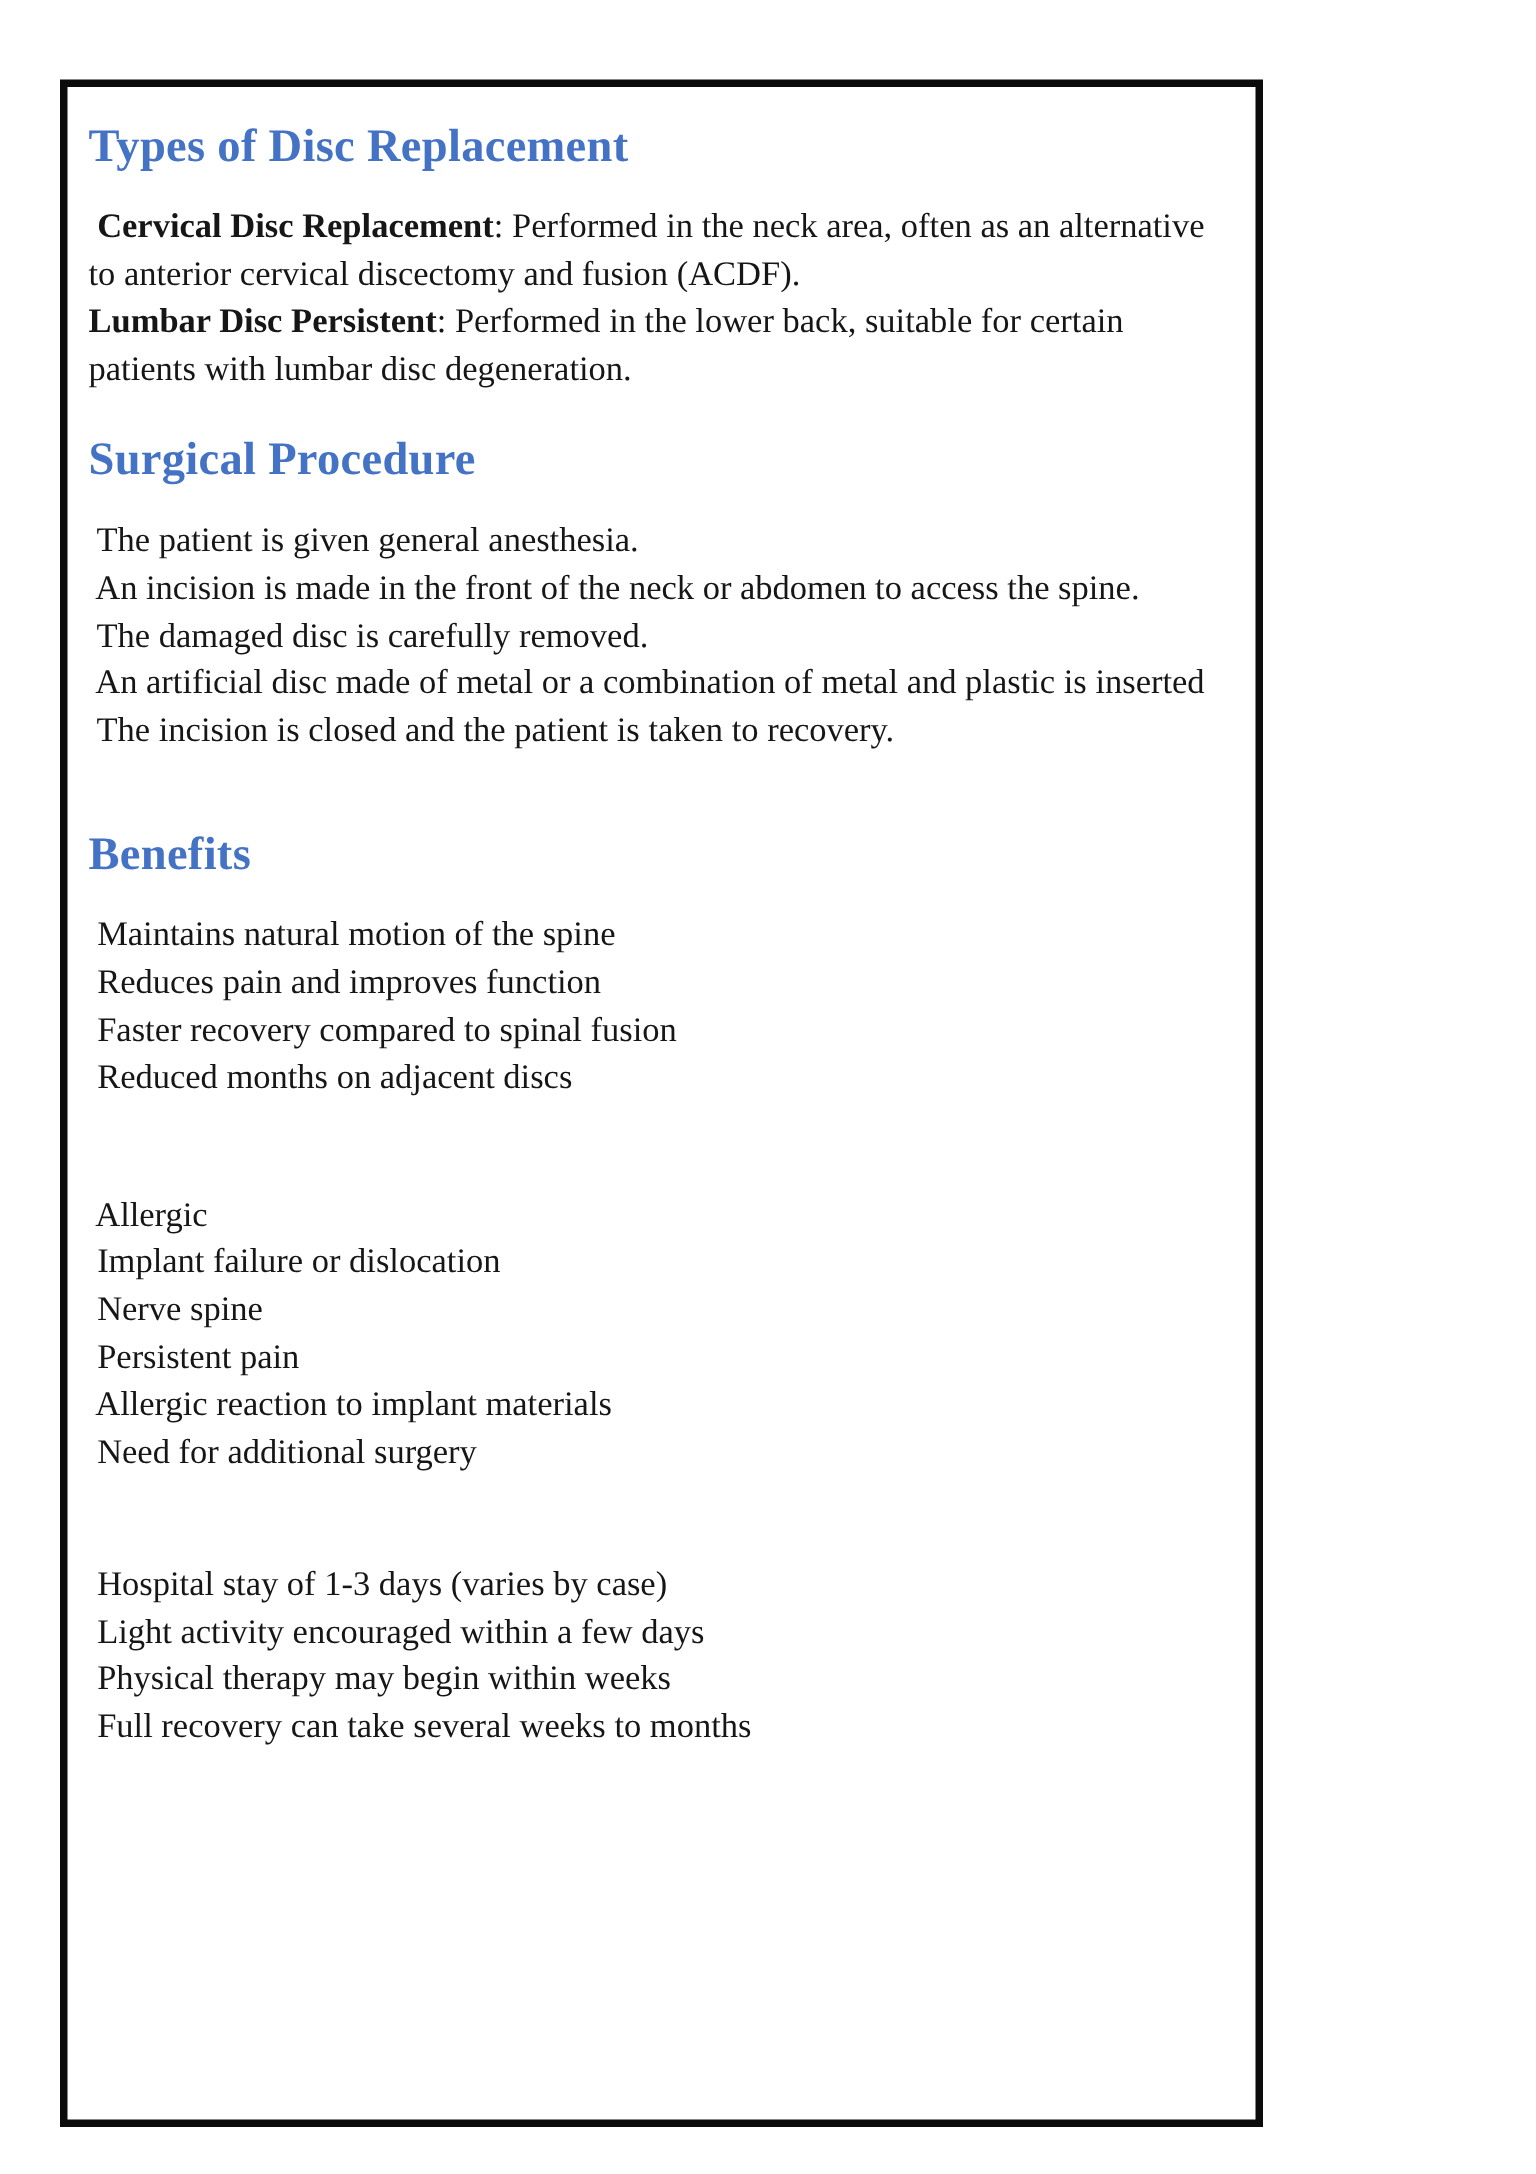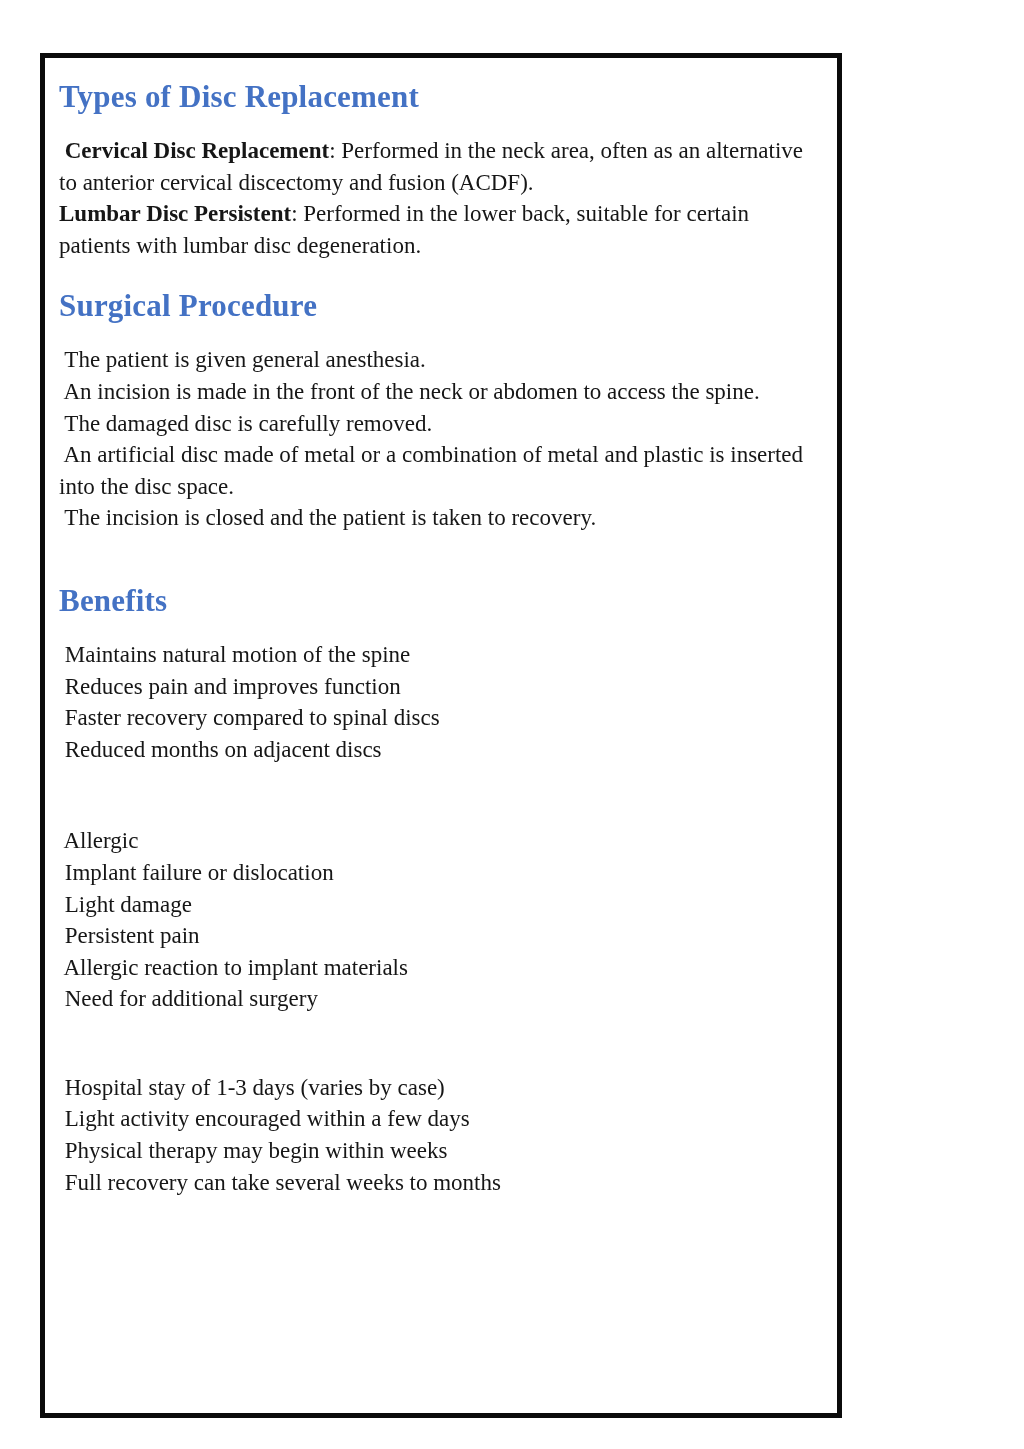--- a/index.html
+++ b/index.html
@@ -59,34 +59,33 @@
         <div class="doc-line"><span class="seg">to anterior cervical discectomy and fusion (ACDF).</span></div>
         <div class="doc-line"><span class="seg bold">Lumbar Disc Persistent</span><span class="seg">: Performed in the lower back, suitable for certain</span></div>
         <div class="doc-line"><span class="seg">patients with lumbar disc degeneration.</span></div>
       </section>
       <section class="doc-section">
         <h2 class="doc-heading">Surgical Procedure</h2>
         <div class="doc-line"><span class="seg"> The patient is given general anesthesia.</span></div>
         <div class="doc-line"><span class="seg"> An incision is made in the front of the neck or abdomen to access the spine.</span></div>
         <div class="doc-line"><span class="seg"> The damaged disc is carefully removed.</span></div>
         <div class="doc-line"><span class="seg"> An artificial disc made of metal or a combination of metal and plastic is inserted</span></div>
-        <div class="doc-line"><span class="seg">into the disc space.</span></div>
         <div class="doc-line"><span class="seg"> The incision is closed and the patient is taken to recovery.</span></div>
       </section>
       <section class="doc-section">
         <h2 class="doc-heading">Benefits</h2>
         <div class="doc-line"><span class="seg"> Maintains natural motion of the spine</span></div>
         <div class="doc-line"><span class="seg"> Reduces pain and improves function</span></div>
-        <div class="doc-line"><span class="seg"> Faster recovery compared to spinal discs</span></div>
+        <div class="doc-line"><span class="seg"> Faster recovery compared to spinal fusion</span></div>
         <div class="doc-line"><span class="seg"> Reduced months on adjacent discs</span></div>
       </section>
       <section class="doc-section">
         <div class="doc-line"><span class="seg"> Allergic</span></div>
         <div class="doc-line"><span class="seg"> Implant failure or dislocation</span></div>
-        <div class="doc-line"><span class="seg"> Light damage</span></div>
+        <div class="doc-line"><span class="seg"> Nerve spine</span></div>
         <div class="doc-line"><span class="seg"> Persistent pain</span></div>
         <div class="doc-line"><span class="seg"> Allergic reaction to implant materials</span></div>
         <div class="doc-line"><span class="seg"> Need for additional surgery</span></div>
       </section>
       <section class="doc-section">
         <div class="doc-line"><span class="seg"> Hospital stay of 1-3 days (varies by case)</span></div>
         <div class="doc-line"><span class="seg"> Light activity encouraged within a few days</span></div>
         <div class="doc-line"><span class="seg"> Physical therapy may begin within weeks</span></div>
         <div class="doc-line"><span class="seg"> Full recovery can take several weeks to months</span></div>
       </section>

